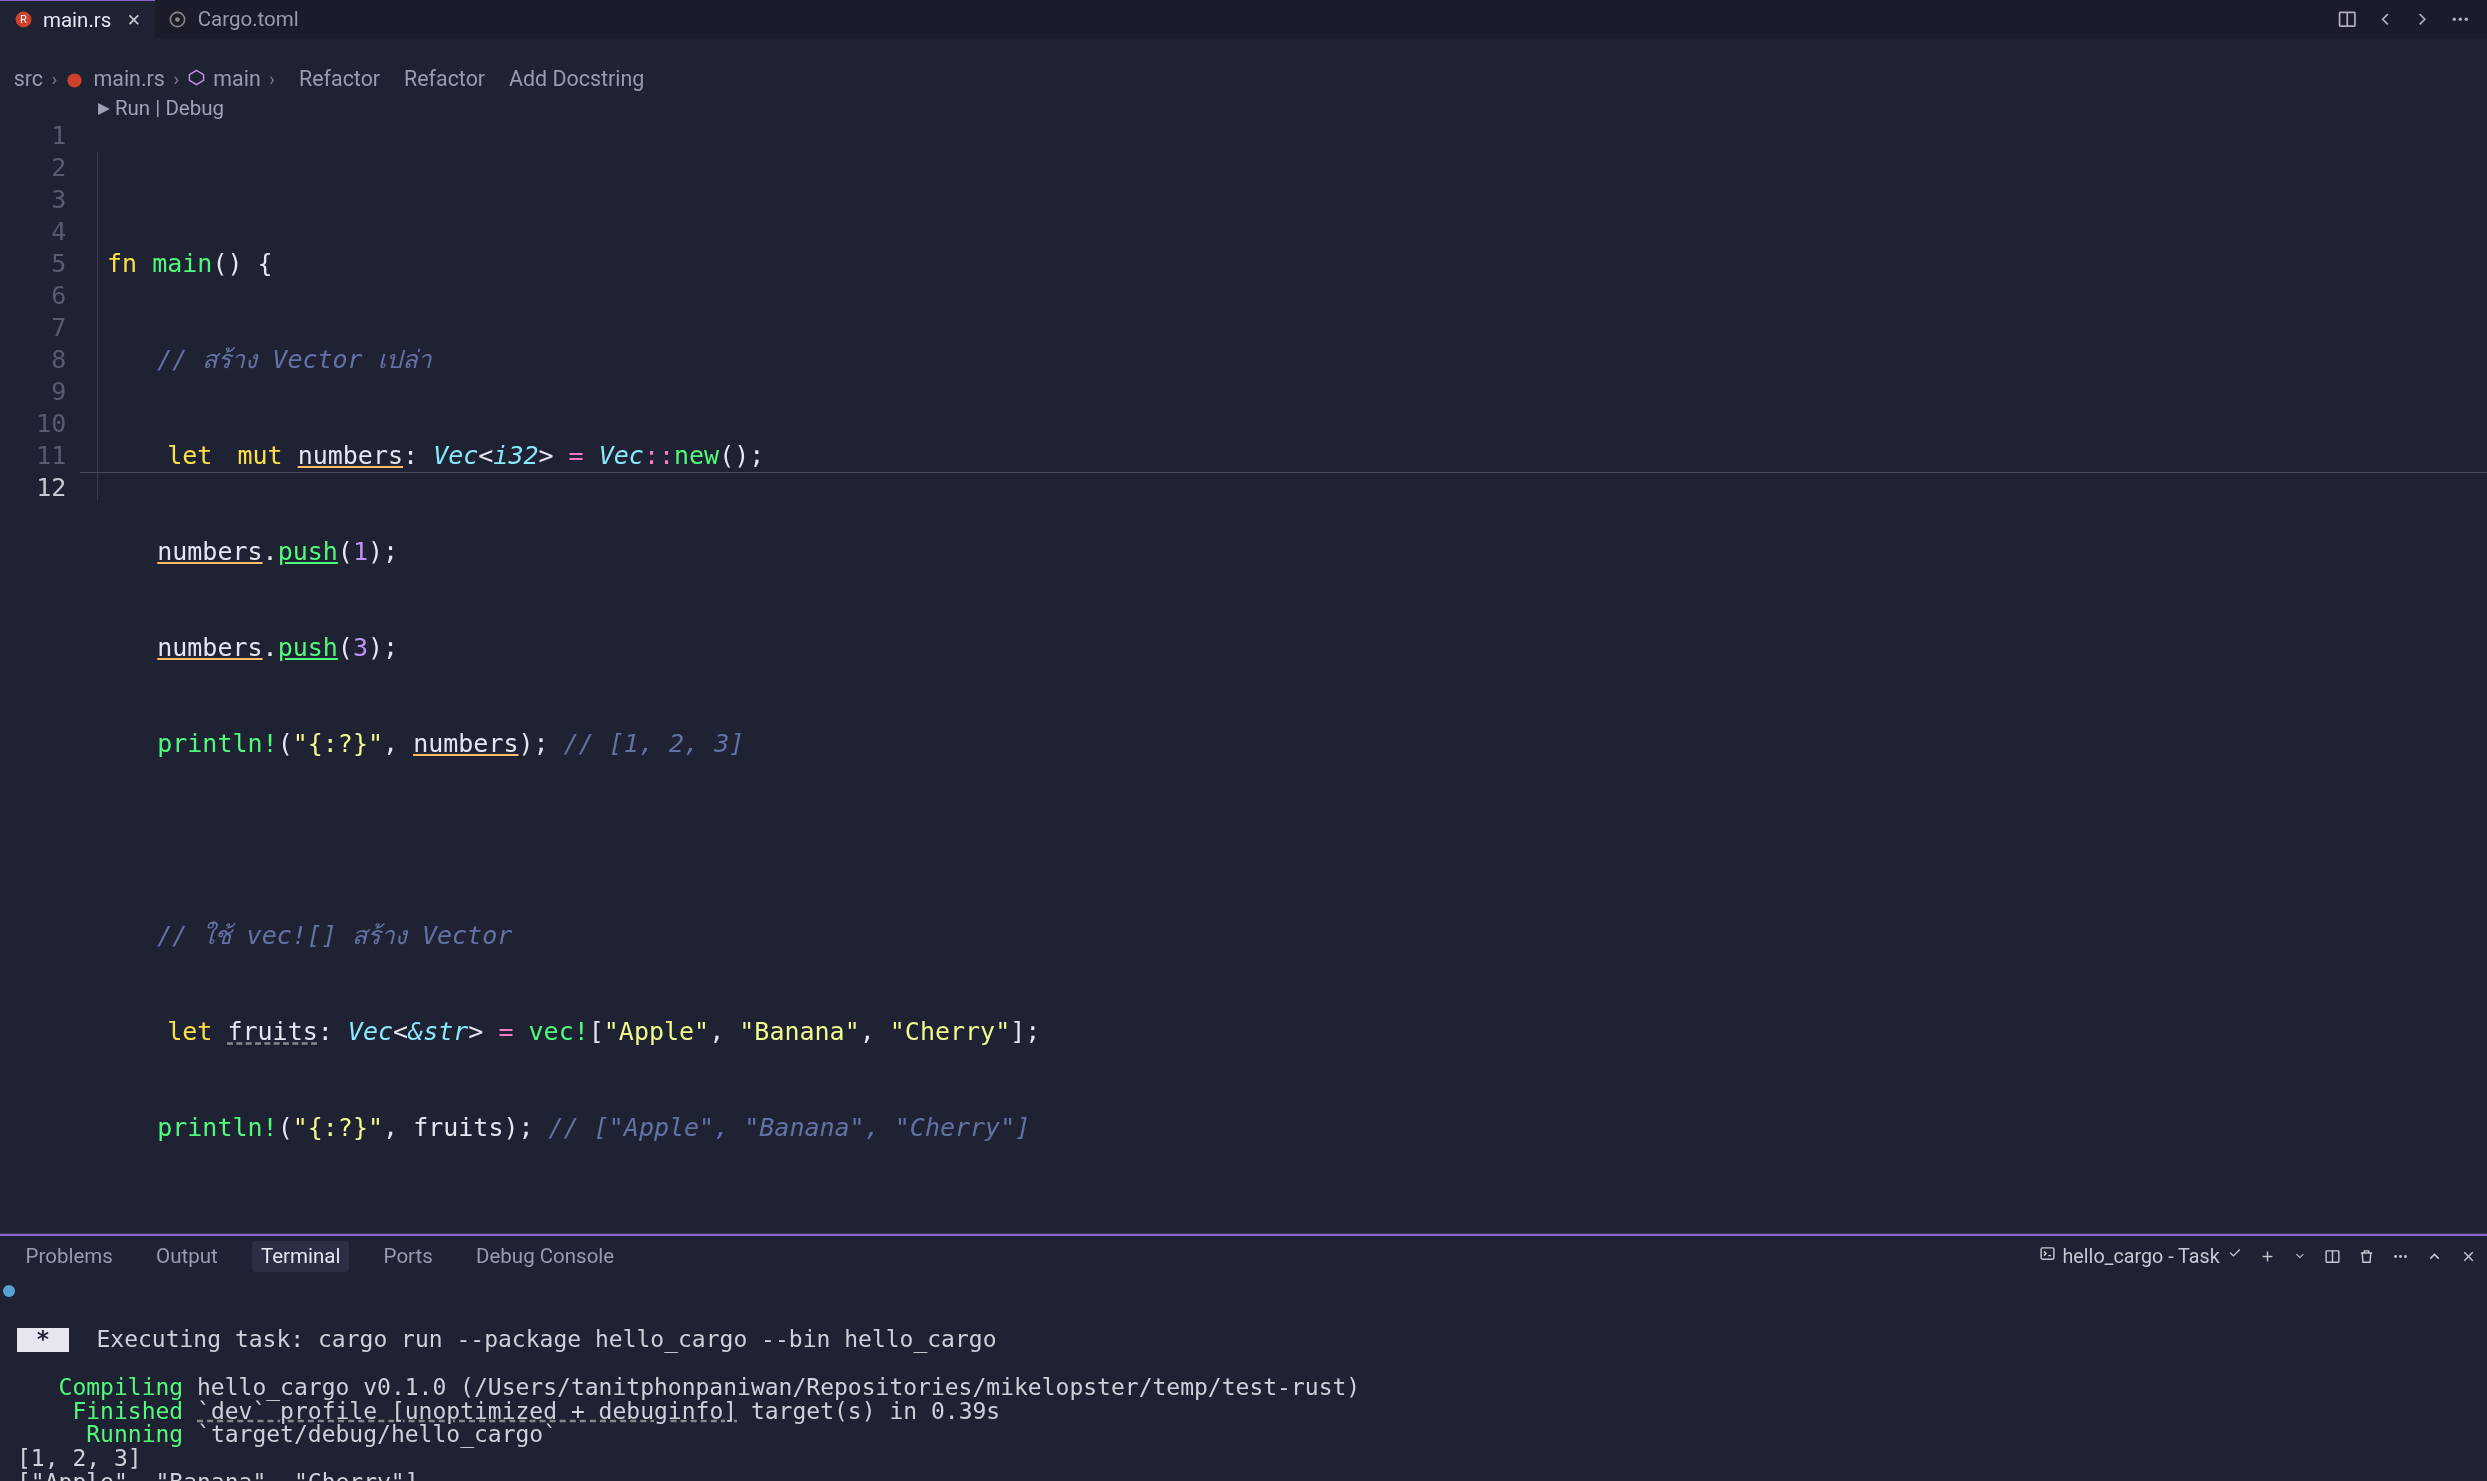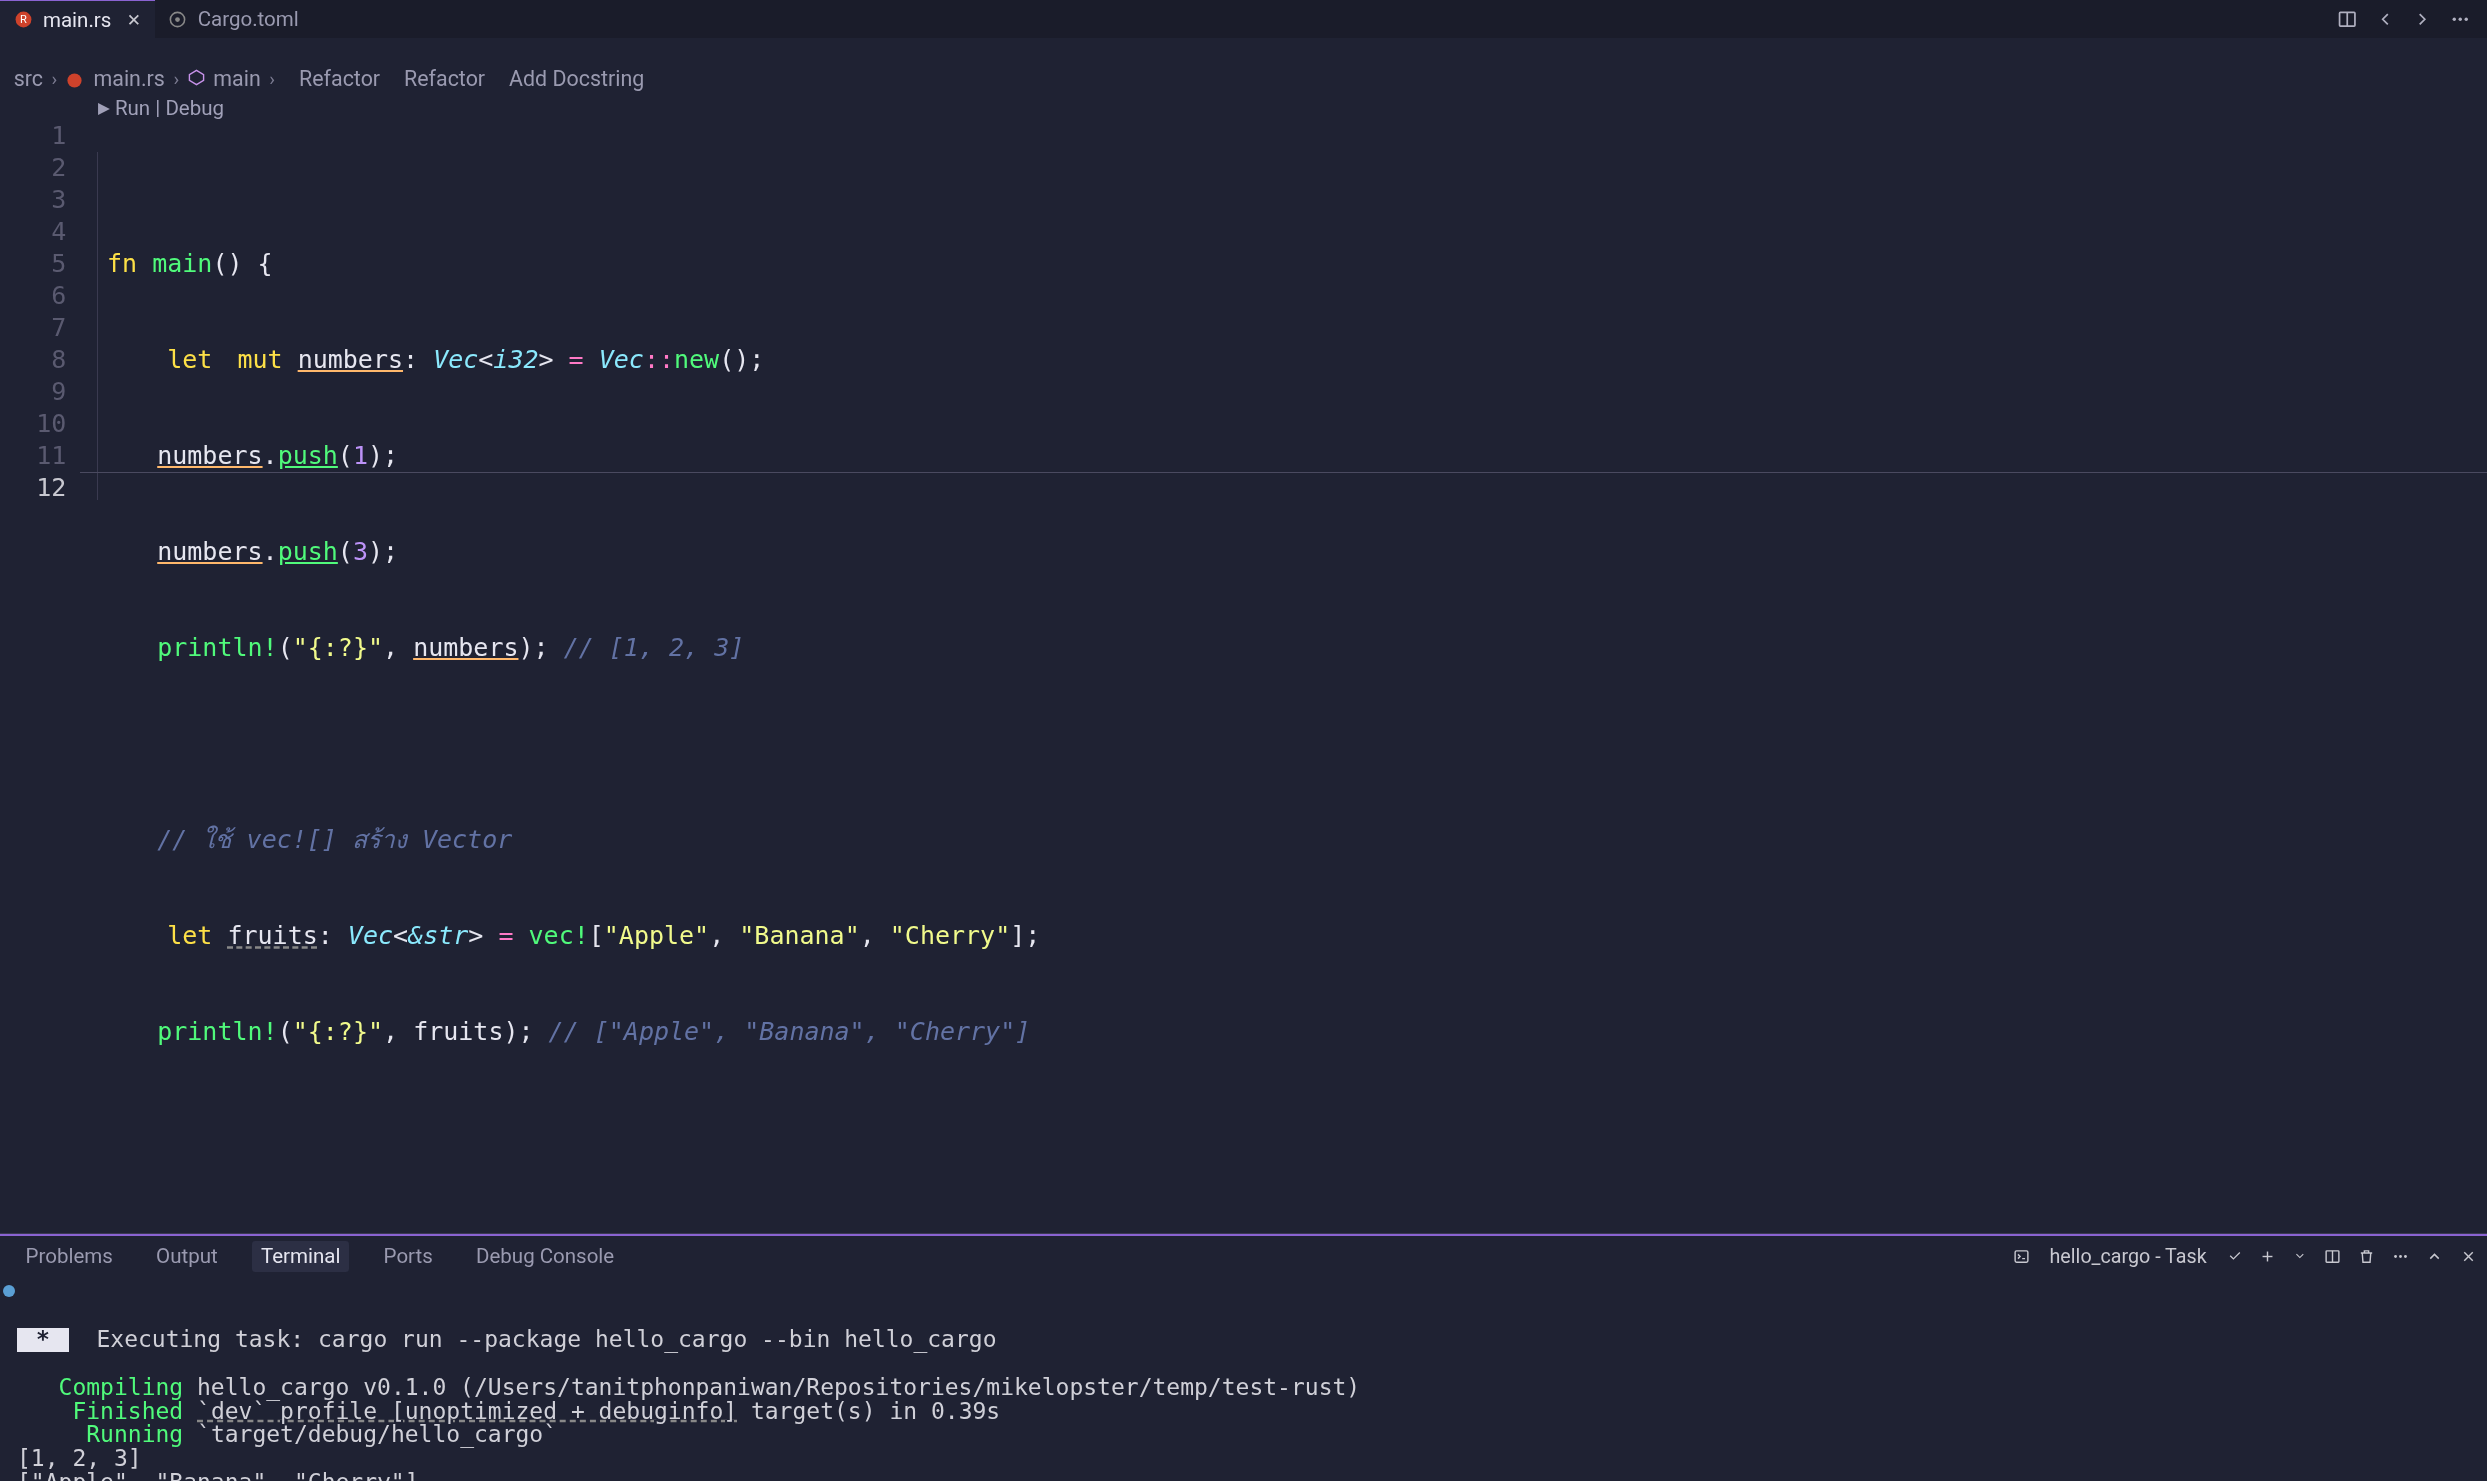--- a/index.html
+++ b/index.html
@@ -153,21 +153,21 @@
 .panel-tab.active { background: #2c2f44; color: #e6e6f0; border-radius: 3.4px; }
 .panel-right {
   margin-left: auto;
   display: flex;
   align-items: center;
   gap: 17px;
   font-size: 19.7px;
   color: #c8c8d0;
 }
 .panel-right .icon { cursor: pointer; }
-.panel-right .task-name { display: flex; align-items: center; gap: 20px; }
+.panel-right .task-name { display: flex; gap: 7px; }
 
 .terminal {
   flex: 1;
   padding: 3.4px 17px;
   font-family: "Menlo","Consolas",monospace;
   font-size: 23px;
   line-height: 1.04;
   color: #d0d0d8;
   white-space: pre;
   overflow: hidden;
@@ -281,20 +281,21 @@
     <div>8</div>
     <div>9</div>
     <div>10</div>
     <div>11</div>
     <div class="current">12</div>
   </div>
   <div class="code">
     <div class="indent-guide"></div>
     <div class="hl-bottom"></div>
     <div class="line"><span class="kw">fn</span> <span class="fn">main</span><span class="punc">() {</span></div>
+    <div class="line">    <span class="cmt">// สร้าง Vector เปล่า</span></div>
     <div class="line">    <span class="kw">let</span> <span class="kw">mut</span> <span class="ident-u">numbers</span><span class="punc">: </span><span class="type">Vec</span><span class="punc">&lt;</span><span class="type">i32</span><span class="punc">&gt; </span><span class="op">=</span> <span class="type">Vec</span><span class="op">::</span><span class="fn">new</span><span class="punc">();</span></div>
     <div class="line">    <span class="ident-u">numbers</span><span class="punc">.</span><span class="fn2">push</span><span class="punc">(</span><span class="num">1</span><span class="punc">);</span></div>
     <div class="line">    <span class="ident-u">numbers</span><span class="punc">.</span><span class="fn2">push</span><span class="punc">(</span><span class="num">3</span><span class="punc">);</span></div>
     <div class="line">    <span class="macro">println!</span><span class="punc">(</span><span class="str">"{:?}"</span><span class="punc">, </span><span class="ident-u">numbers</span><span class="punc">); </span><span class="cmt">// [1, 2, 3]</span></div>
     <div class="line"></div>
     <div class="line">    <span class="cmt">// ใช้ vec![] สร้าง Vector</span></div>
     <div class="line">    <span class="kw">let</span> <span class="ident-u2">fruits</span><span class="punc">: </span><span class="type">Vec</span><span class="punc">&lt;</span><span class="type">&amp;str</span><span class="punc">&gt; </span><span class="op">=</span> <span class="macro">vec!</span><span class="punc">[</span><span class="str">"Apple"</span><span class="punc">, </span><span class="str">"Banana"</span><span class="punc">, </span><span class="str">"Cherry"</span><span class="punc">];</span></div>
     <div class="line">    <span class="macro">println!</span><span class="punc">(</span><span class="str">"{:?}"</span><span class="punc">, </span><span class="ident">fruits</span><span class="punc">); </span><span class="cmt">// ["Apple", "Banana", "Cherry"]</span></div>
     
   </div>

